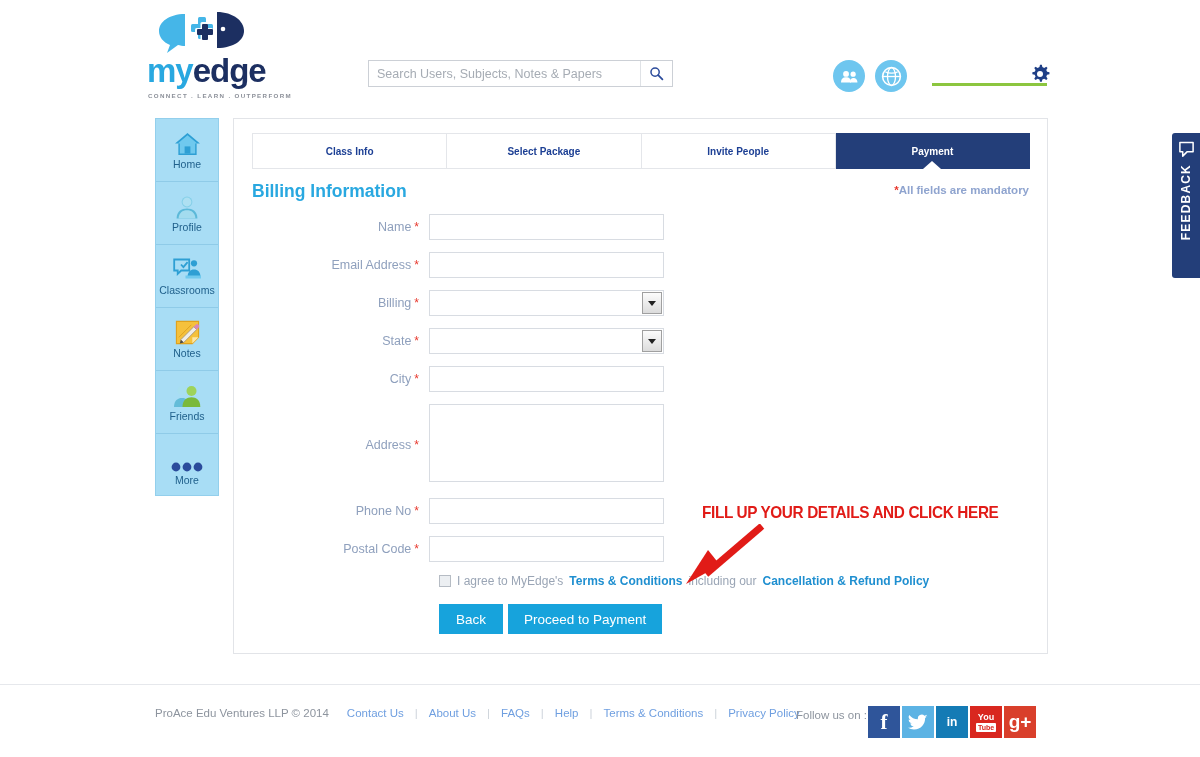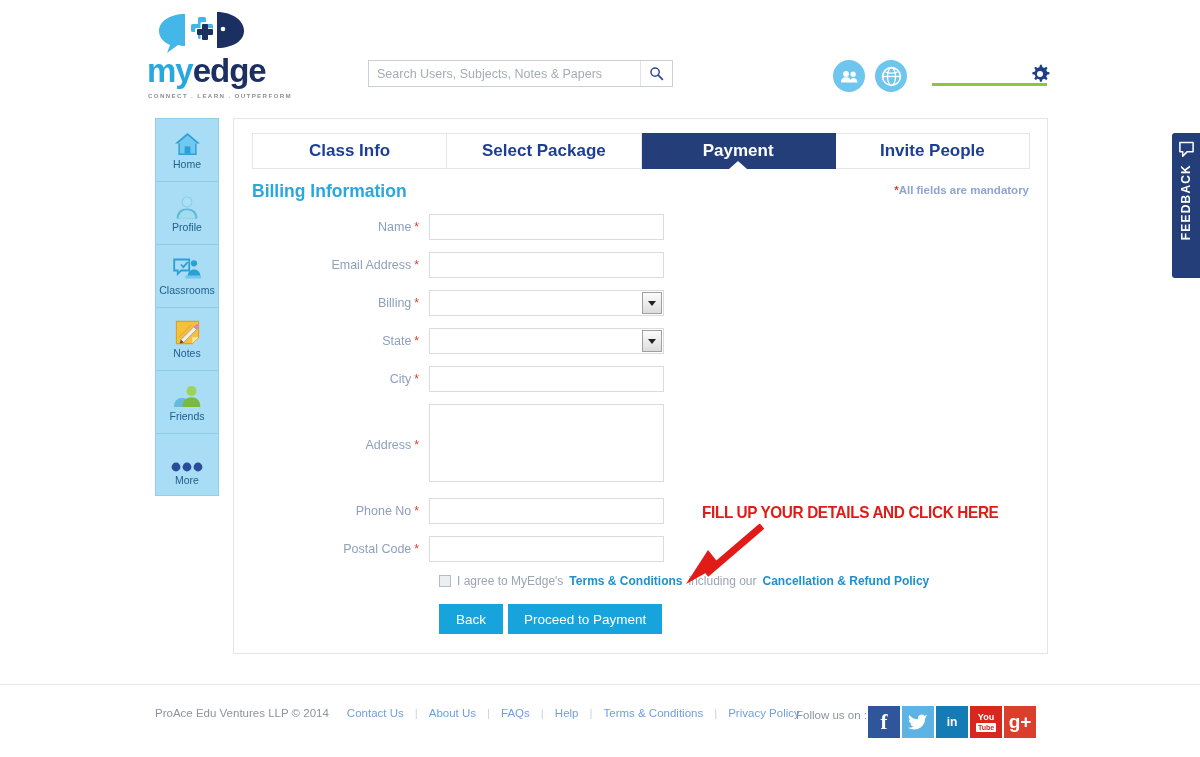--- a/index.html
+++ b/index.html
@@ -37,21 +37,21 @@
   .sidebar { position:absolute; left:155px; top:118px; width:64px; height:378px; background:#a8ddf5; border:1px solid #93cfec; }
   .side-item { height:63px; border-bottom:1px solid #8fcbe8; display:flex; flex-direction:column; align-items:center; justify-content:center; cursor:pointer; gap:2px; }
   .side-item:last-child { border-bottom:0; }
   .side-label { font-size:10.5px; color:#21618c; line-height:12px; }
   .side-ico { height:26px; display:flex; align-items:flex-end; }
 
   
   .panel { position:absolute; left:233px; top:118px; width:815px; height:536px; background:#fff; border:1px solid #e2e4e8; }
 
   .tabs { position:absolute; left:18px; top:14px; width:778px; height:36px; display:flex; }
-  .tab { flex:1; border:1px solid #e4e6ea; border-left:0; display:flex; align-items:center; justify-content:center; font-size:17px; font-weight:bold; color:#1c3f94; background:#fff; cursor:pointer; position:relative; }
+  .tab { flex:1; border:1px solid #e4e6ea; border-left:0; display:flex; align-items:center; justify-content:center; font-size:10px; font-weight:bold; color:#1c3f94; background:#fff; cursor:pointer; position:relative; }
   .tab:first-child { border-left:1px solid #e4e6ea; }
   .tab.active { background:#233e79; color:#fff; border-color:#233e79; }
   .tab.active .notch { position:absolute; bottom:-1px; left:50%; transform:translateX(-50%); width:0; height:0; border-left:9px solid transparent; border-right:9px solid transparent; border-bottom:8px solid #fff; }
 
   .billing-title { position:absolute; left:18px; top:62px; font-size:17.5px; font-weight:bold; color:#29a8e0; }
   .mandatory { position:absolute; right:18px; top:65px; font-size:11.5px; font-weight:bold; color:#8fa4cf; }
   .mandatory .star { color:#e8392e; }
 
   .form { position:absolute; left:0; top:95px; width:815px; }
   .frow { display:flex; align-items:center; margin-bottom:12px; }
@@ -238,26 +238,26 @@
 
   <div class="panel">
 
     <div class="tabs">
       <div class="tab">
         <span>Class Info</span>
       </div>
       <div class="tab">
         <span>Select Package</span>
       </div>
+      <div class="tab">
+        <span>Invite People</span>
+      </div>
       <div class="tab active">
         <span>Payment</span>
         <span class="notch"></span>
-      </div>
-      <div class="tab">
-        <span>Invite People</span>
       </div>
     </div>
 
     <div class="billing-title">Billing Information</div>
     <div class="mandatory">
       <span class="star">*</span><span>All fields are mandatory</span>
     </div>
 
     <div class="form">
 

